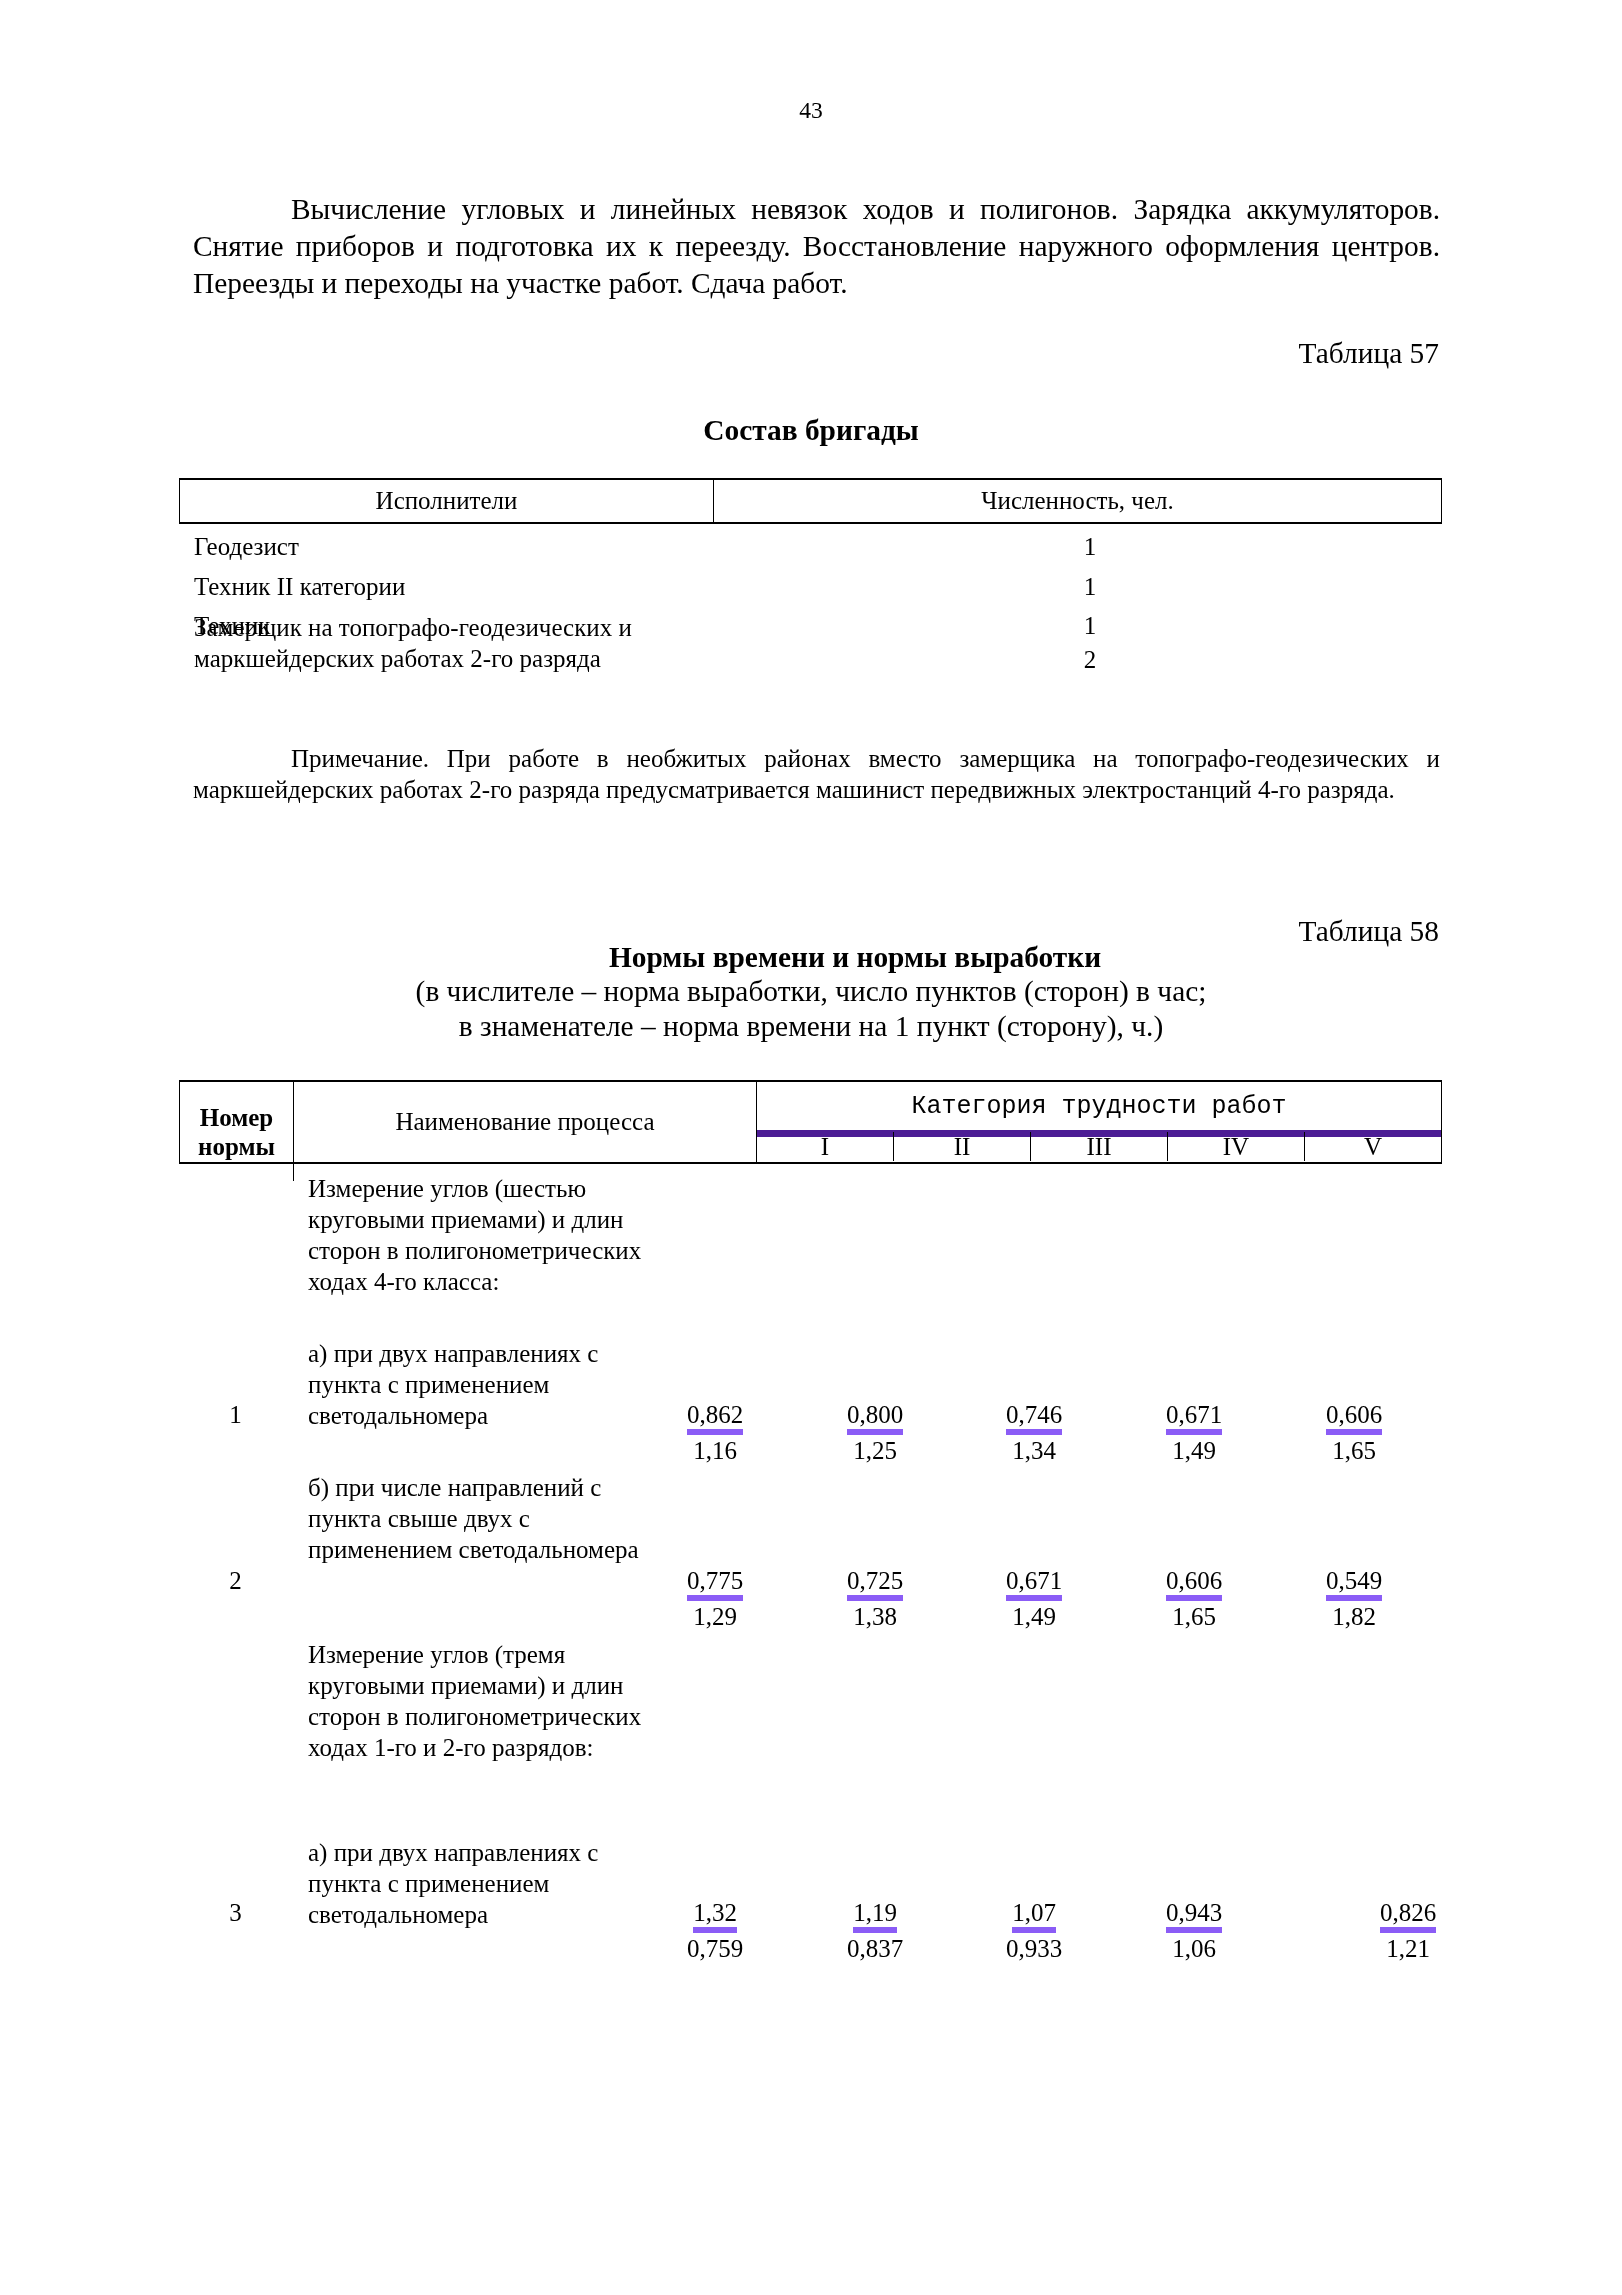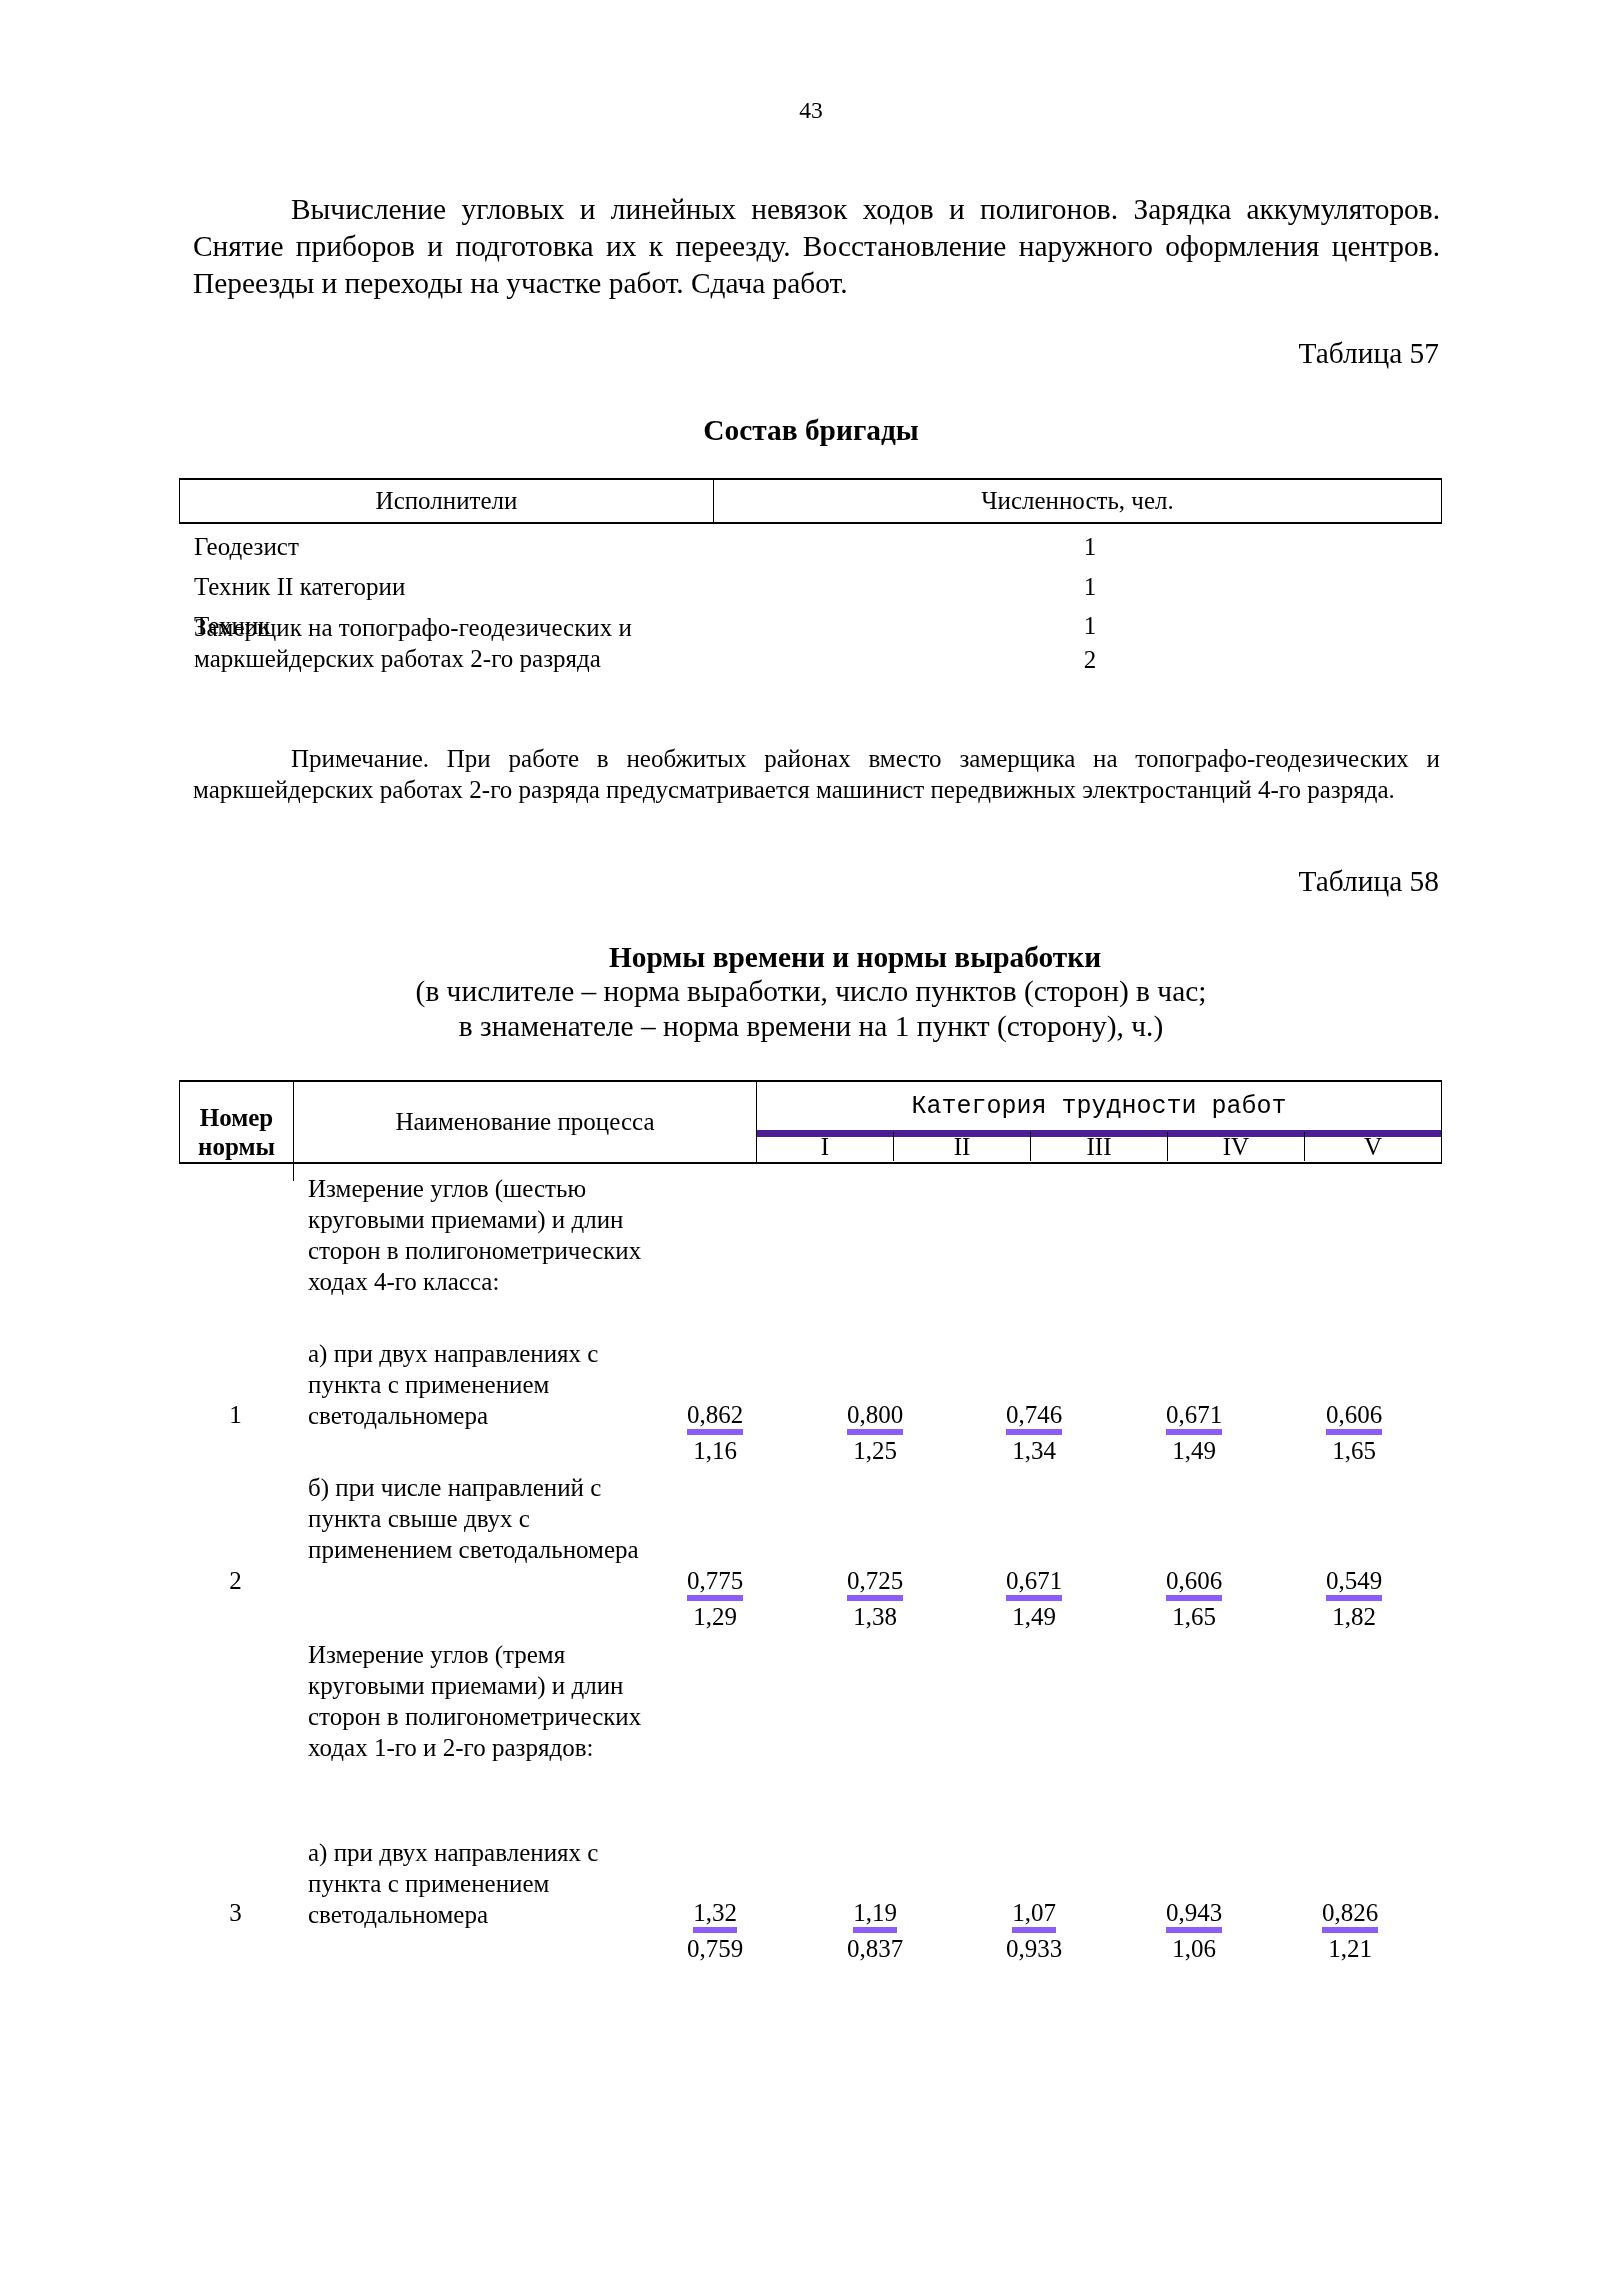--- a/index.html
+++ b/index.html
@@ -83,21 +83,21 @@
   <span class="name">Техник</span>
   <span class="count">1</span>
 </div>
 <div class="abs t57-row" style="top:612px;height:63px;">
   <span class="name">Замерщик на топографо-геодезических и маркшейдерских работах 2-го разряда</span>
   <span class="count">2</span>
 </div>
 
 <div class="abs note">Примечание. При работе в необжитых районах вместо замерщика на топографо-геодезических и маркшейдерских работах 2-го разряда предусматривается машинист передвижных электростанций 4-го разряда.</div>
 
-<div class="abs table-label" style="top:865px;">Таблица 58</div>
+<div class="abs table-label" style="top:915px;">Таблица 58</div>
 <div class="abs title" style="top:941px;padding-left:44px;">Нормы времени и нормы выработки</div>
 <div class="abs subtitle" style="top:974px;">(в числителе – норма выработки, число пунктов (сторон) в час;</div>
 <div class="abs subtitle" style="top:1009px;">в знаменателе – норма времени на 1 пункт (сторону), ч.)</div>
 
 <div class="abs t58-head">
   <div class="h-num">Номер нормы</div>
   <div class="h-name">Наименование процесса</div>
   <div class="h-cat">Категория трудности работ</div>
   <div class="h-sub">
     <div>I</div>
@@ -127,14 +127,14 @@
 <div class="abs frac" style="left:1305px;top:1565px;"><span class="num">0,549</span><span class="den">1,82</span></div>
 
 <div class="abs proc-text" style="top:1639px;">Измерение углов (тремя круговыми приемами) и длин сторон в полигонометрических ходах 1-го и 2-го разрядов:</div>
 
 <div class="abs proc-text" style="top:1837px;">а) при двух направлениях с пункта с применением светодальномера</div>
 <div class="abs norm-num" style="top:1899px;">3</div>
 <div class="abs frac" style="left:666px;top:1897px;"><span class="num">1,32</span><span class="den">0,759</span></div>
 <div class="abs frac" style="left:826px;top:1897px;"><span class="num">1,19</span><span class="den">0,837</span></div>
 <div class="abs frac" style="left:985px;top:1897px;"><span class="num">1,07</span><span class="den">0,933</span></div>
 <div class="abs frac" style="left:1145px;top:1897px;"><span class="num">0,943</span><span class="den">1,06</span></div>
-<div class="abs frac" style="left:1301px;top:1897px;"><span class="num">0,826</span><span class="den">1,21</span></div>
+<div class="abs frac" style="left:1359px;top:1897px;"><span class="num">0,826</span><span class="den">1,21</span></div>
 
 
 </body></html>

